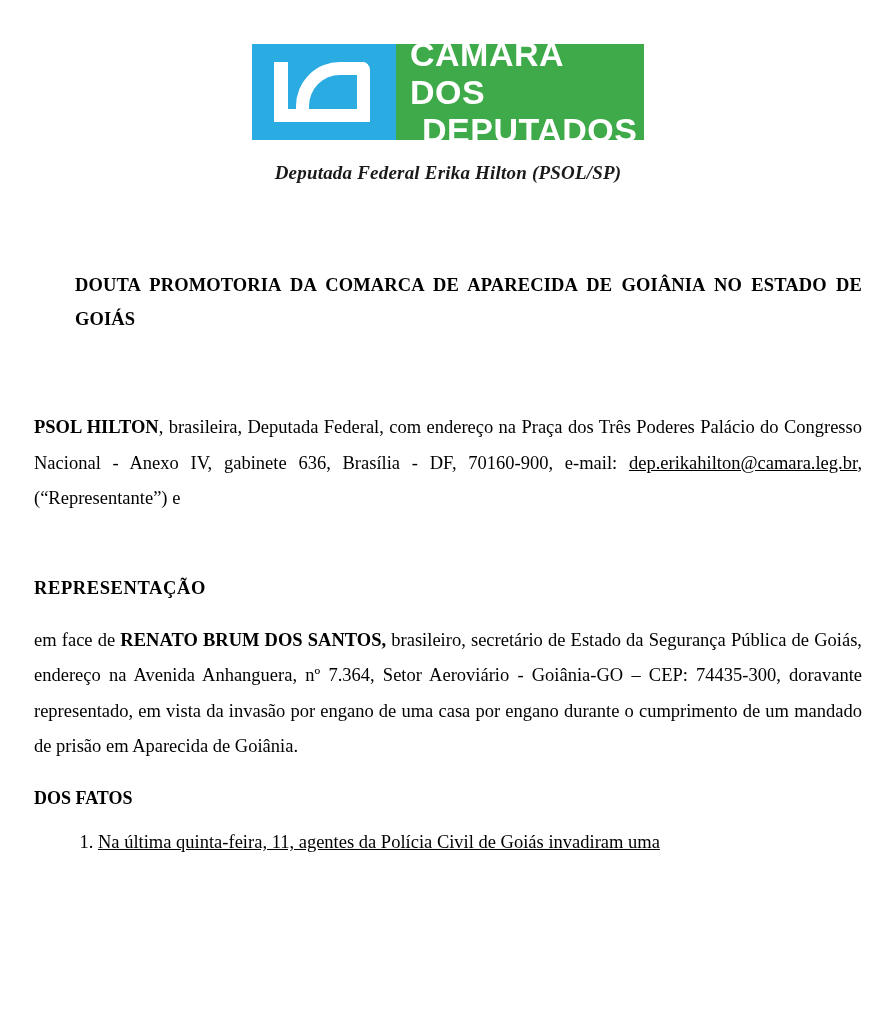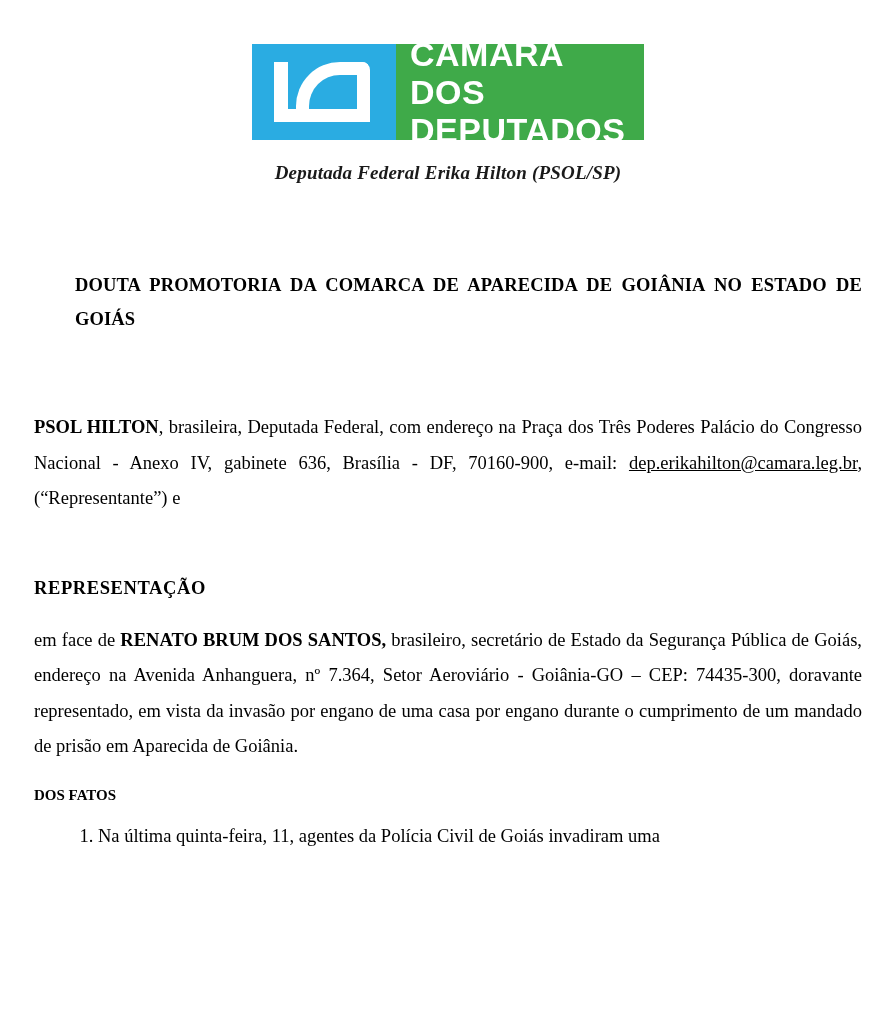--- a/index.html
+++ b/index.html
@@ -77,21 +77,21 @@
     color: #ffffff;
     display: flex;
     flex-direction: column;
     justify-content: center;
     padding-left: 14px;
     font-family: "Liberation Sans", sans-serif;
     font-weight: bold;
     letter-spacing: 0.5px;
   }
   .logo-text .l1 { font-size: 34px; line-height: 38px; }
-  .logo-text .l2 { font-size: 34px; line-height: 38px; }
+  .logo-text .l2 { font-size: 34px; line-height: 38px; margin-left: 12px; }
 
   .dep-title {
     margin-top: 22px;
     font-family: "Liberation Serif", serif;
     font-style: italic;
     font-weight: bold;
     font-size: 19px;
     letter-spacing: 0.2px;
     color: #1a1a1a;
   }
@@ -126,28 +126,29 @@
     text-decoration: underline;
   }
   .center-head {
     text-align: left;
     font-weight: bold;
     font-size: 18.5px;
     letter-spacing: 0.6px;
   }
   .section-head {
     font-weight: bold;
-    font-size: 15px;
+    font-size: 18px;
     margin: 0;
   }
   ol.facts {
     margin: 10px 0 0 0;
     padding-left: 64px;
     font-size: 18.5px;
     line-height: 1.9;
+    text-decoration: underline;
   }
   ol.facts li {
     text-align: justify;
   }
 </style>
 </head>
 <body>
 
 <div class="page">
 

